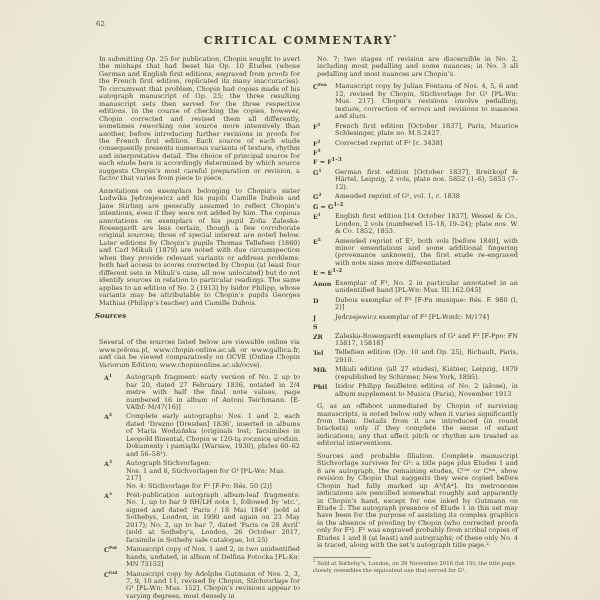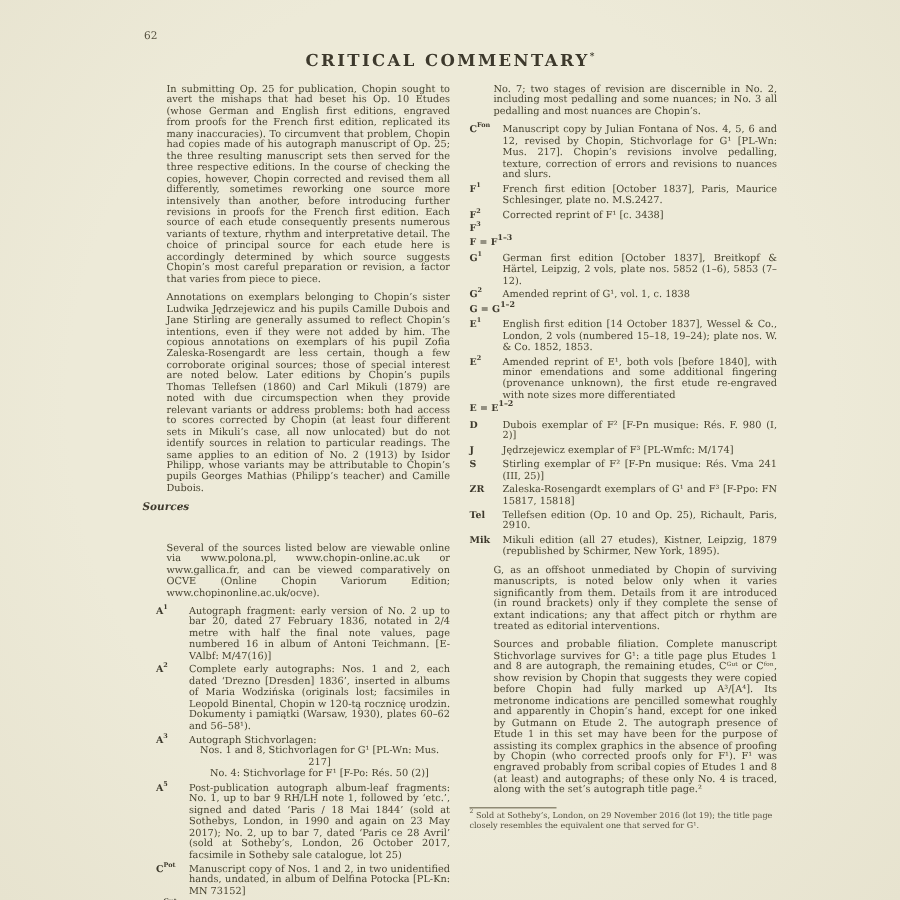--- a/index.html
+++ b/index.html
@@ -11,28 +11,28 @@
     font-family:"DejaVu Serif","Liberation Serif",serif;
   }
   .pagenum{position:absolute;top:20px;left:96px;font-size:7px;color:#55503f;}
   .title{
     text-align:center;margin:0;padding-top:34px;
     font-size:11px;font-weight:bold;letter-spacing:1.6px;color:#3d392c;
   }
   .title sup{font-size:6px;letter-spacing:0;}
   .cols{display:flex;gap:13px;padding:9px 82px 0 95px;}
   .col{width:205px;font-size:6.5px;line-height:7.45px;text-align:justify;color:#47432f;}
-  .col p{margin:0 0 5px 16px;}
+  .col p{margin:0 0 5px 4px;}
   .src-head{font-style:italic;font-weight:bold;font-size:7px;margin:3px 0 20px 0;color:#3d392c;}
   .entry{display:flex;margin:0 0 2px 0;}
   .col-left .entry{margin-left:9px;}
   .siglum{flex:0 0 22px;font-weight:bold;color:#3d392c;font-size:6.3px;white-space:nowrap;}
   .siglum sup{font-size:4.3px;}
   .etext{flex:1;text-align:justify;}
-  .etext .subline{text-align:center;}
+  .etext .subline{text-align:left;}
   .eq{font-weight:bold;color:#3d392c;margin:1px 0 3px 0;font-size:6.3px;}
   .col-right .eq{margin-left:0;}
   .cont{margin-left:22px;margin-bottom:2px;}
   .fnblock{margin-top:7px;}
   .fnrule{width:58px;border-top:0.8px solid #8f8a74;margin:0 0 2.5px 0;}
   .footnote{font-size:5.4px;line-height:6.3px;text-align:left;color:#55503f;}
   .footnote sup{font-size:4px;}
   sup{line-height:0;}
 </style>
 </head>
@@ -109,42 +109,49 @@
           <div class="entry">
             <span class="siglum">E<sup>1</sup></span>
             <span class="etext">English first edition [14 October 1837], Wessel &amp; Co., London, 2 vols (numbered 15–18, 19–24); plate nos. W. &amp; Co. 1852, 1853.</span>
           </div>
           <div class="entry">
             <span class="siglum">E<sup>2</sup></span>
             <span class="etext">Amended reprint of E¹, both vols [before 1840], with minor emendations and some additional fingering (provenance unknown), the first etude re-engraved with note sizes more differentiated</span>
           </div>
           <div class="eq">E = E<sup>1–2</sup></div>
           <div class="entry">
+            <span class="siglum">Anon</span>
+            <span class="etext">Exemplar of F¹, No. 2 in particular annotated in an unidentified hand [PL-Wn: Mus. III.162.045]</span>
+          </div>
+          <div class="entry">
             <span class="siglum">D</span>
             <span class="etext">Dubois exemplar of F² [F-Pn musique: Rés. F. 980 (I, 2)]</span>
           </div>
           <div class="entry">
             <span class="siglum">J</span>
             <span class="etext">Jędrzejewicz exemplar of F³ [PL-Wmfc: M/174]</span>
           </div>
           <div class="entry">
             <span class="siglum">S</span>
-            <span class="etext">Stirling exemplar of F² [F-Pn musique: Rés. Vma 241 (III, 25)]</span>
           </div>
           <div class="entry">
             <span class="siglum">ZR</span>
             <span class="etext">Zaleska-Rosengardt exemplars of G¹ and F³ [F-Ppo: FN 15817, 15818]</span>
           </div>
           <div class="entry">
             <span class="siglum">Tel</span>
             <span class="etext">Tellefsen edition (Op. 10 and Op. 25), Richault, Paris, 2910.</span>
           </div>
           <div class="entry">
             <span class="siglum">Mik</span>
             <span class="etext">Mikuli edition (all 27 etudes), Kistner, Leipzig, 1879 (republished by Schirmer, New York, 1895).</span>
+          </div>
+          <div class="entry">
+            <span class="siglum">Phil</span>
+            <span class="etext">Isidor Philipp feuilleton edition of No. 2 (alone), in album supplement to Musica (Paris), November 1913</span>
           </div>
         </div>
       <p style="margin-top:5px">G, as an offshoot unmediated by Chopin of surviving manuscripts, is noted below only when it varies significantly from them. Details from it are introduced (in round brackets) only if they complete the sense of extant indications; any that affect pitch or rhythm are treated as editorial interventions.</p>
       <p>Sources and probable filiation. Complete manuscript Stichvorlage survives for G¹: a title page plus Etudes 1 and 8 are autograph, the remaining etudes, Cᴳᵘᵗ or Cᶠᵒⁿ, show revision by Chopin that suggests they were copied before Chopin had fully marked up A³/[A⁴]. Its metronome indications are pencilled somewhat roughly and apparently in Chopin’s hand, except for one inked by Gutmann on Etude 2. The autograph presence of Etude 1 in this set may have been for the purpose of assisting its complex graphics in the absence of proofing by Chopin (who corrected proofs only for F¹). F¹ was engraved probably from scribal copies of Etudes 1 and 8 (at least) and autographs; of these only No. 4 is traced, along with the set’s autograph title page.²</p>
       <div class="fnblock">
         <div class="fnrule"></div>
         <div class="footnote"><sup>2</sup> <span>Sold at Sotheby’s, London, on 29 November 2016 (lot 19); the title page closely resembles the equivalent one that served for G¹.</span></div>
       </div>
     </div>
 

